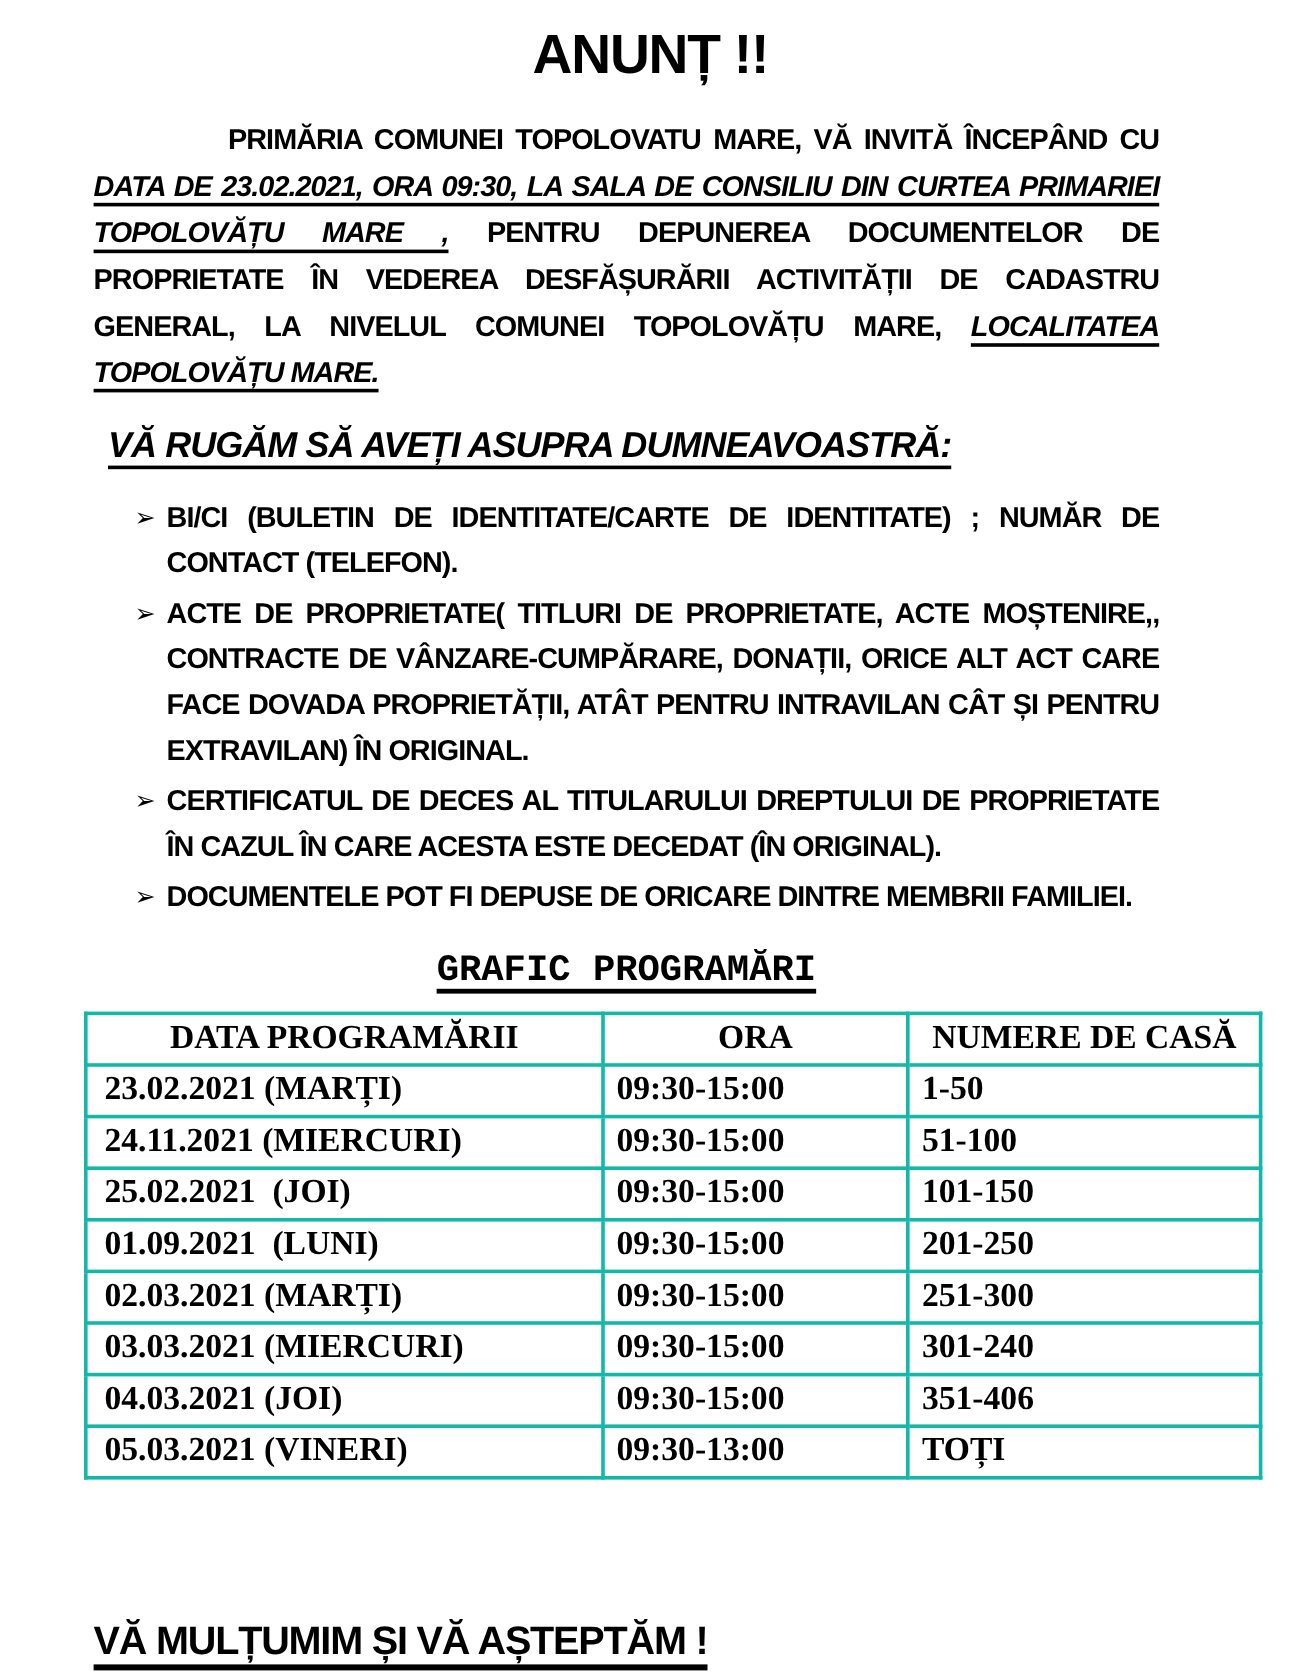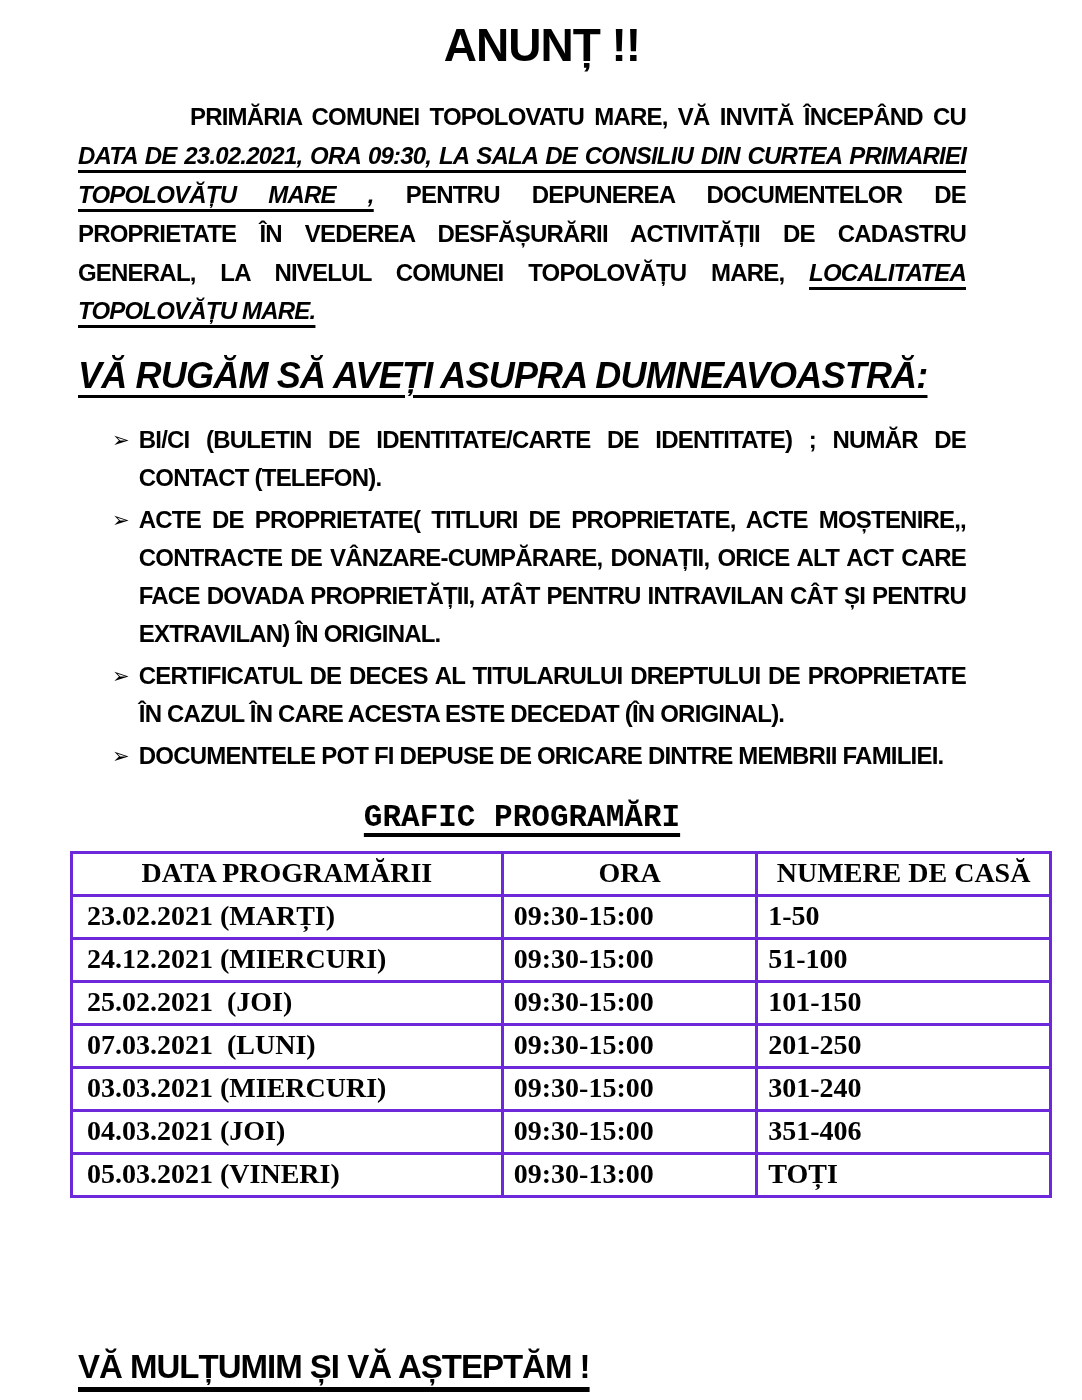--- a/index.html
+++ b/index.html
@@ -42,27 +42,27 @@
   }
   .biu {
     font-style: italic;
     text-decoration: underline;
     text-decoration-thickness: 3px;
     text-underline-offset: 6px;
   }
 
   
   .req-heading {
-    font-size: 36px;
+    font-size: 30px;
     font-style: italic;
     letter-spacing: -0.8px;
     text-decoration: underline;
     text-decoration-thickness: 3px;
     text-underline-offset: 7px;
-    margin: 10px 0 24px 0;
+    margin: 10px 0 24px 12px;
   }
   .req-list {
     list-style: none;
     padding-left: 34px;
   }
   .req-item {
     display: flex;
     align-items: flex-start;
     gap: 10px;
     font-size: 24px;
@@ -96,21 +96,21 @@
     width: 982px;
     margin-left: -8px;
     table-layout: fixed;
     font-family: "Liberation Serif", "DejaVu Serif", serif;
   }
   table.schedule col.c1 { width: 44%; }
   table.schedule col.c2 { width: 26%; }
   table.schedule col.c3 { width: 30%; }
   table.schedule th,
   table.schedule td {
-    border: 3px solid #6d28d9;
+    border: 3px solid #14b8a6;
     font-size: 28px;
     font-weight: 700;
     padding: 3px 10px 5px 10px;
     white-space: pre-wrap;
     height: 40px;
   }
   table.schedule th { text-align: center; }
   table.schedule td { }
   table.schedule td.cell-date { text-align: left; padding-left: 14px; }
 
@@ -173,33 +173,38 @@
         <th>NUMERE DE CASĂ</th>
       </tr>
     </thead>
     <tbody>
       <tr>
         <td class="cell-date">23.02.2021 (MARȚI)</td>
         <td>09:30-15:00</td>
         <td>1-50</td>
       </tr>
       <tr>
-        <td class="cell-date">24.12.2021 (MIERCURI)</td>
+        <td class="cell-date">24.11.2021 (MIERCURI)</td>
         <td>09:30-15:00</td>
         <td>51-100</td>
       </tr>
       <tr>
         <td class="cell-date">25.02.2021  (JOI)</td>
         <td>09:30-15:00</td>
         <td>101-150</td>
       </tr>
       <tr>
-        <td class="cell-date">07.03.2021  (LUNI)</td>
+        <td class="cell-date">01.09.2021  (LUNI)</td>
         <td>09:30-15:00</td>
         <td>201-250</td>
+      </tr>
+      <tr>
+        <td class="cell-date">02.03.2021 (MARȚI)</td>
+        <td>09:30-15:00</td>
+        <td>251-300</td>
       </tr>
       <tr>
         <td class="cell-date">03.03.2021 (MIERCURI)</td>
         <td>09:30-15:00</td>
         <td>301-240</td>
       </tr>
       <tr>
         <td class="cell-date">04.03.2021 (JOI)</td>
         <td>09:30-15:00</td>
         <td>351-406</td>

